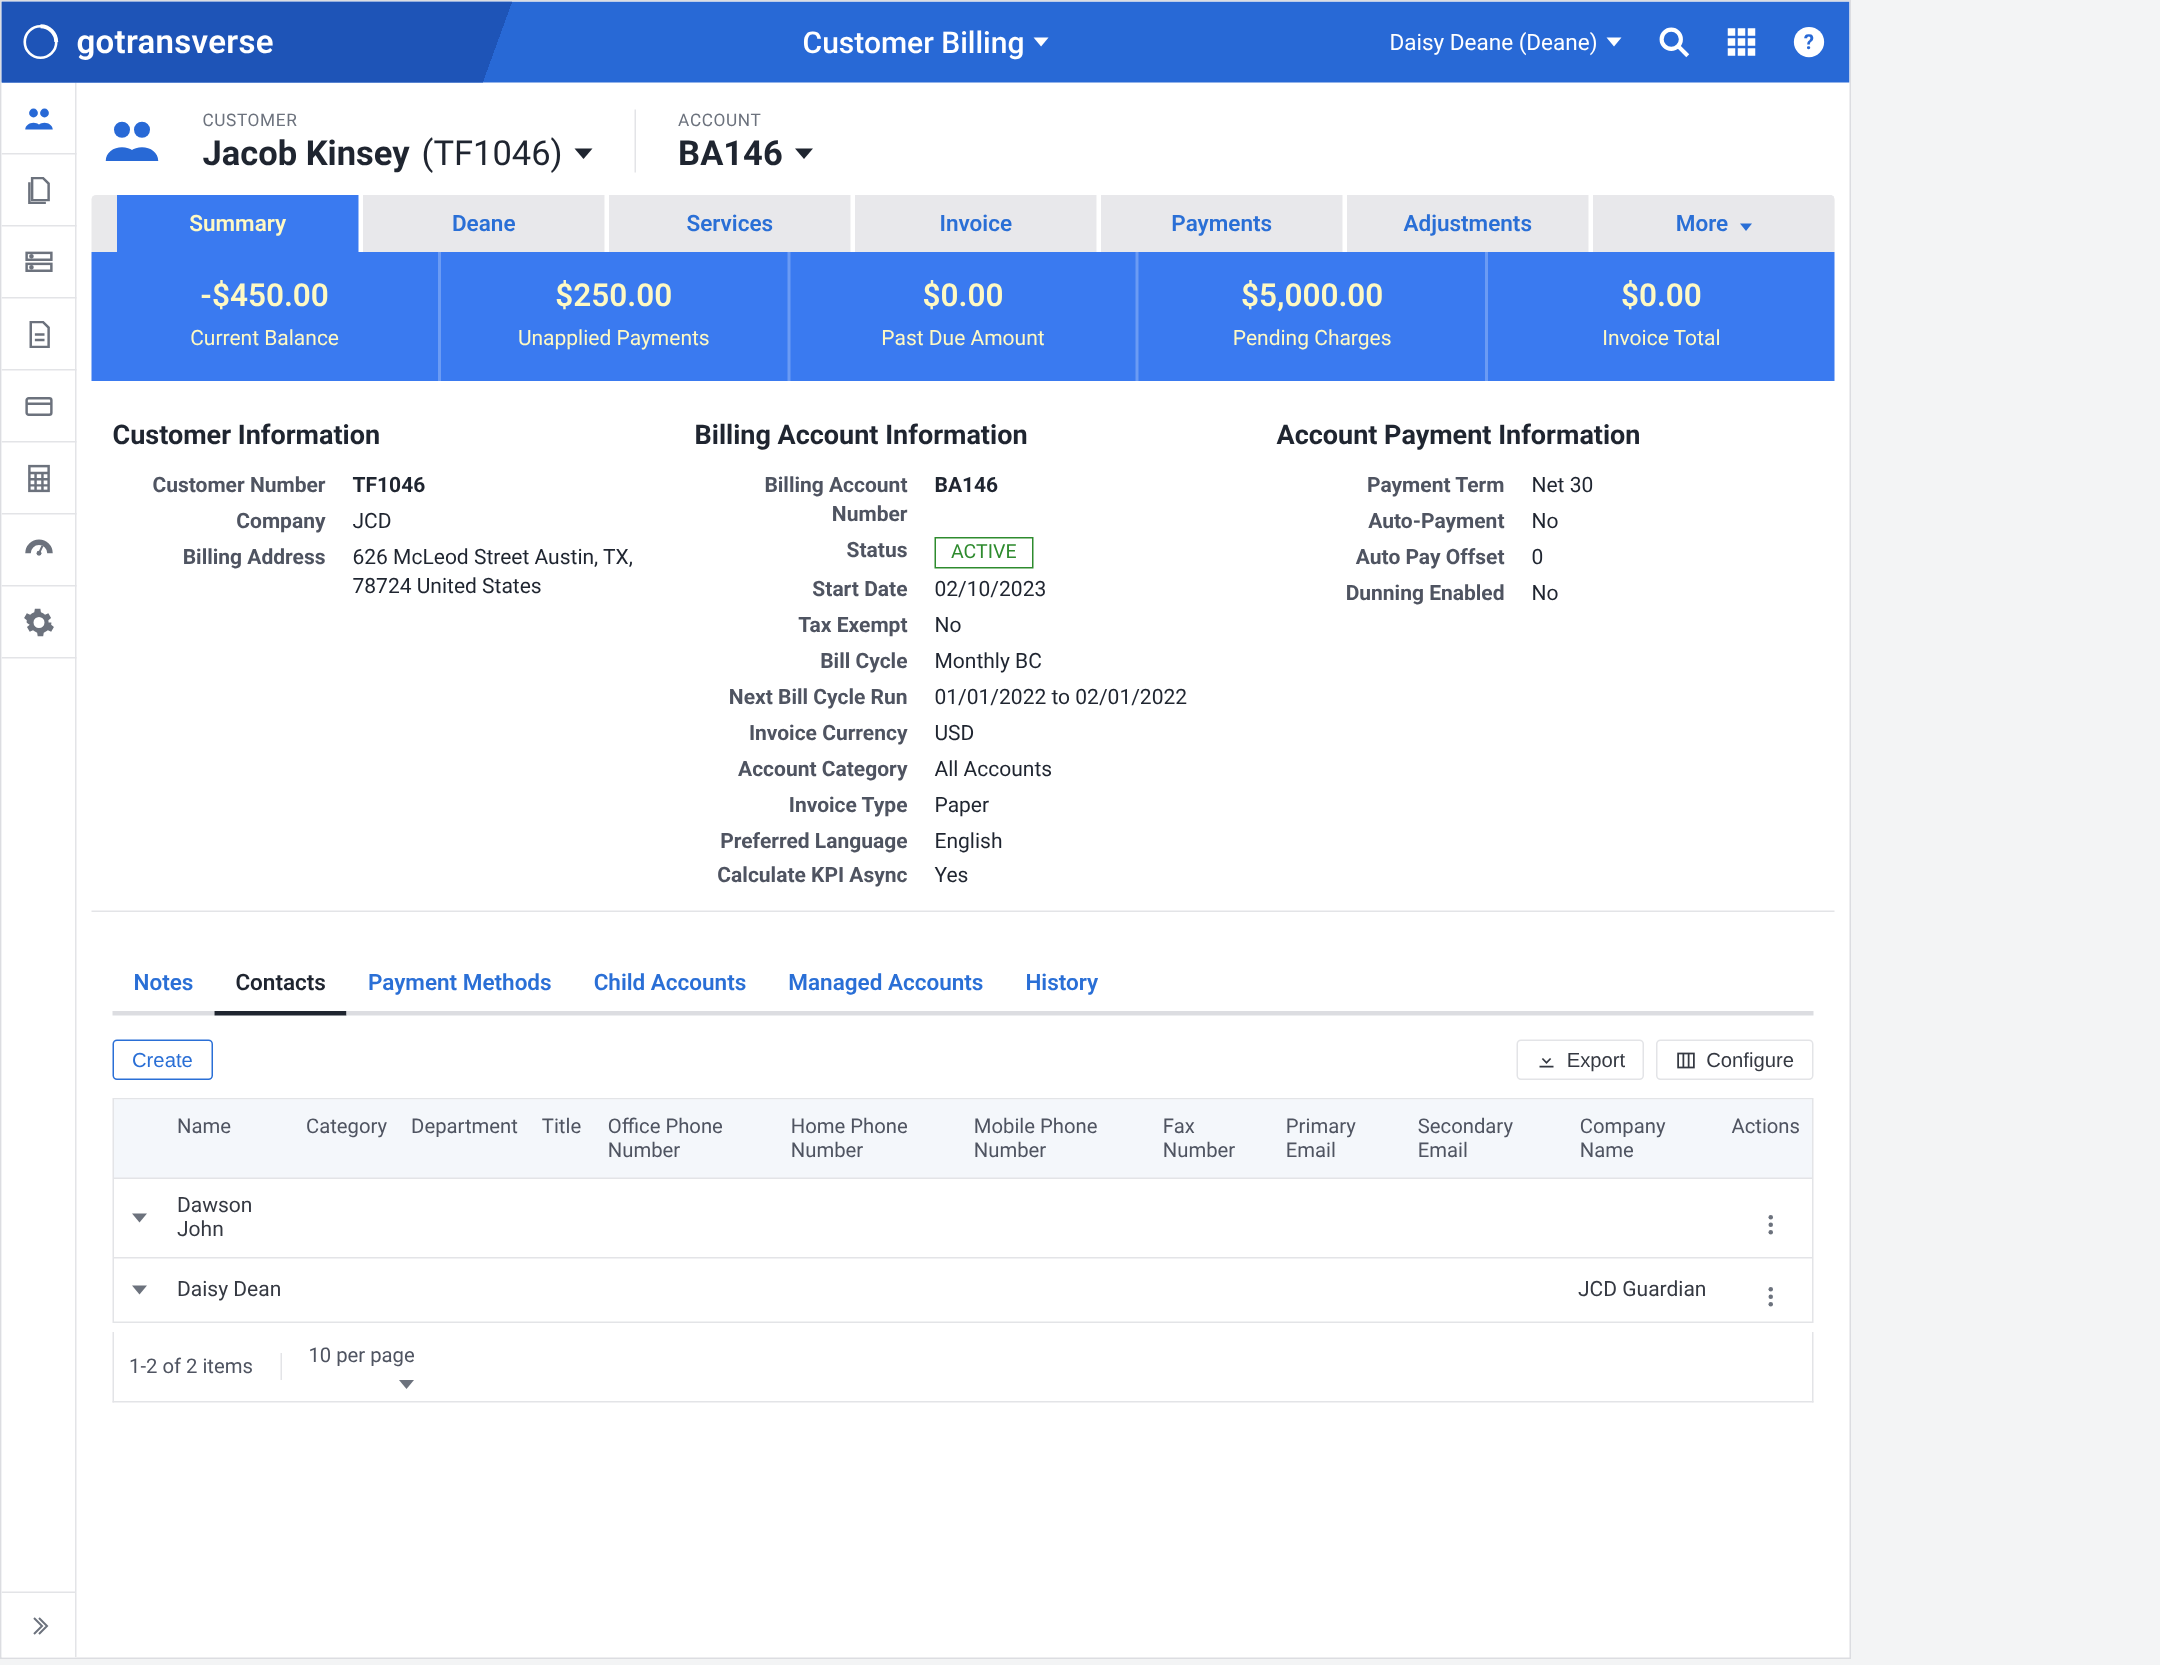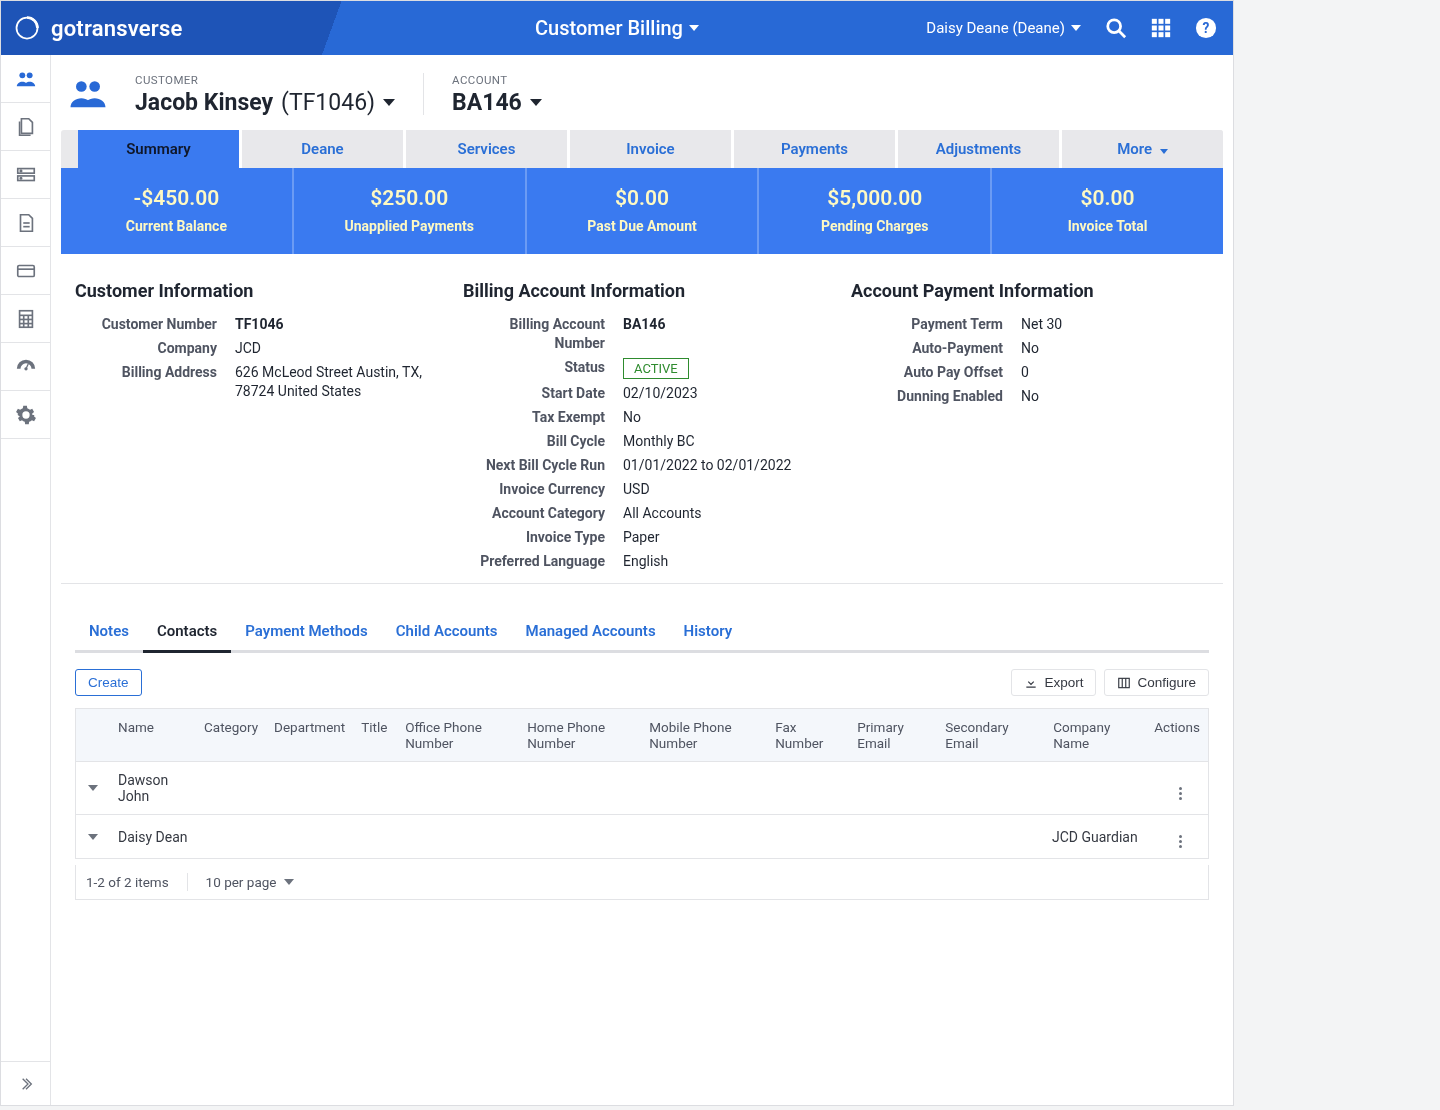--- a/index.html
+++ b/index.html
@@ -189,21 +189,21 @@
     font-weight: 600;
     font-size: 15px;
     color: var(--blue-link);
     cursor: pointer;
     background: #e8e8eb;
     border-right: 3px solid #fff;
   }
   .tab:last-child { border-right: none; }
   .tab.active {
     background: var(--blue-500);
-    color: #0f172a;
+    color: #fef9c3;
     margin-left: 17px;
   }
   .tab .tab-caret {
     border-top-color: var(--blue-link);
     margin-left: 4px;
     border-left-width:4px;border-right-width:4px;border-top-width:5px;
   }
   
   .metrics {
     display: flex;
@@ -211,21 +211,21 @@
     color: #fef9c3;
   }
   .metric {
     flex: 1;
     padding: 18px 4px 20px 4px;
     text-align: center;
     border-right: 2px solid rgba(255,255,255,0.25);
   }
   .metric:last-child { border-right: none; }
   .metric .value { font-size: 21px; font-weight: 600; margin-bottom: 8px; }
-  .metric .label { font-size: 14px; font-weight: 700; }
+  .metric .label { font-size: 14px; font-weight: 400; }
   
   .info-panels {
     display: flex;
     gap: 30px;
     padding: 26px 14px 8px 14px;
     border-bottom: 1px solid var(--border);
   }
   .panel { flex: 1; }
   .panel h3 {
     margin: 0 0 14px 0;
@@ -345,21 +345,21 @@
   .kebab span { width:3px;height:3px;background:var(--gray-600);border-radius:50%; }
   .table-footer {
     margin: 0 14px;
     border: 1px solid var(--border);
     border-top:none;
     padding: 8px 10px;
     display:flex; align-items:center; gap:18px;
     font-size:13.5px; color: var(--gray-700);
   }
   .pp-sep { width:1px; height:18px; background: var(--border); }
-  .pp { display:flex; align-items:center; gap:8px; cursor:pointer; }
+  .pp { display:flex; align-items:flex-end; gap:8px; cursor:pointer;flex-direction:column; }
 </style>
 </head>
 <body>
 
 <div class="app">
 
   <div class="topbar">
     <div class="brand">
       <svg viewBox="0 0 32 32" fill="none" stroke="#fff" stroke-width="2">
         <circle cx="16" cy="16" r="12"></circle>
@@ -586,20 +586,24 @@
                 <div class="v">All Accounts</div>
               </div>
               <div class="kv">
                 <div class="k">Invoice Type</div>
                 <div class="v">Paper</div>
               </div>
               <div class="kv">
                 <div class="k">Preferred Language</div>
                 <div class="v">English</div>
               </div>
+              <div class="kv">
+                <div class="k">Calculate KPI Async</div>
+                <div class="v">Yes</div>
+              </div>
             </div>
         </div>
         <div class="panel payment">
           <h3>Account Payment Information</h3>
           <div id="pay-kvs">
               <div class="kv">
                 <div class="k">Payment Term</div>
                 <div class="v">Net 30</div>
               </div>
               <div class="kv">

